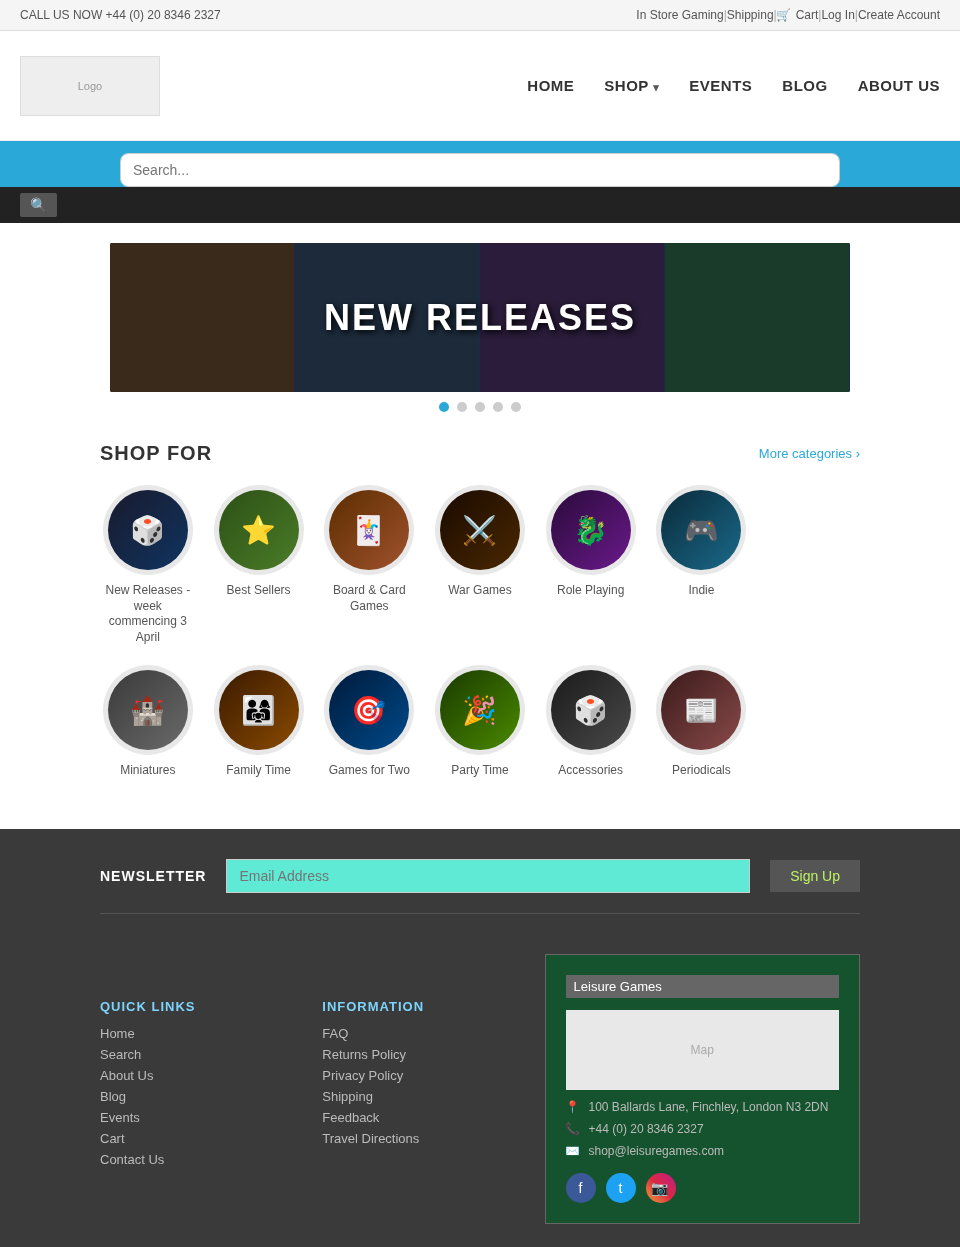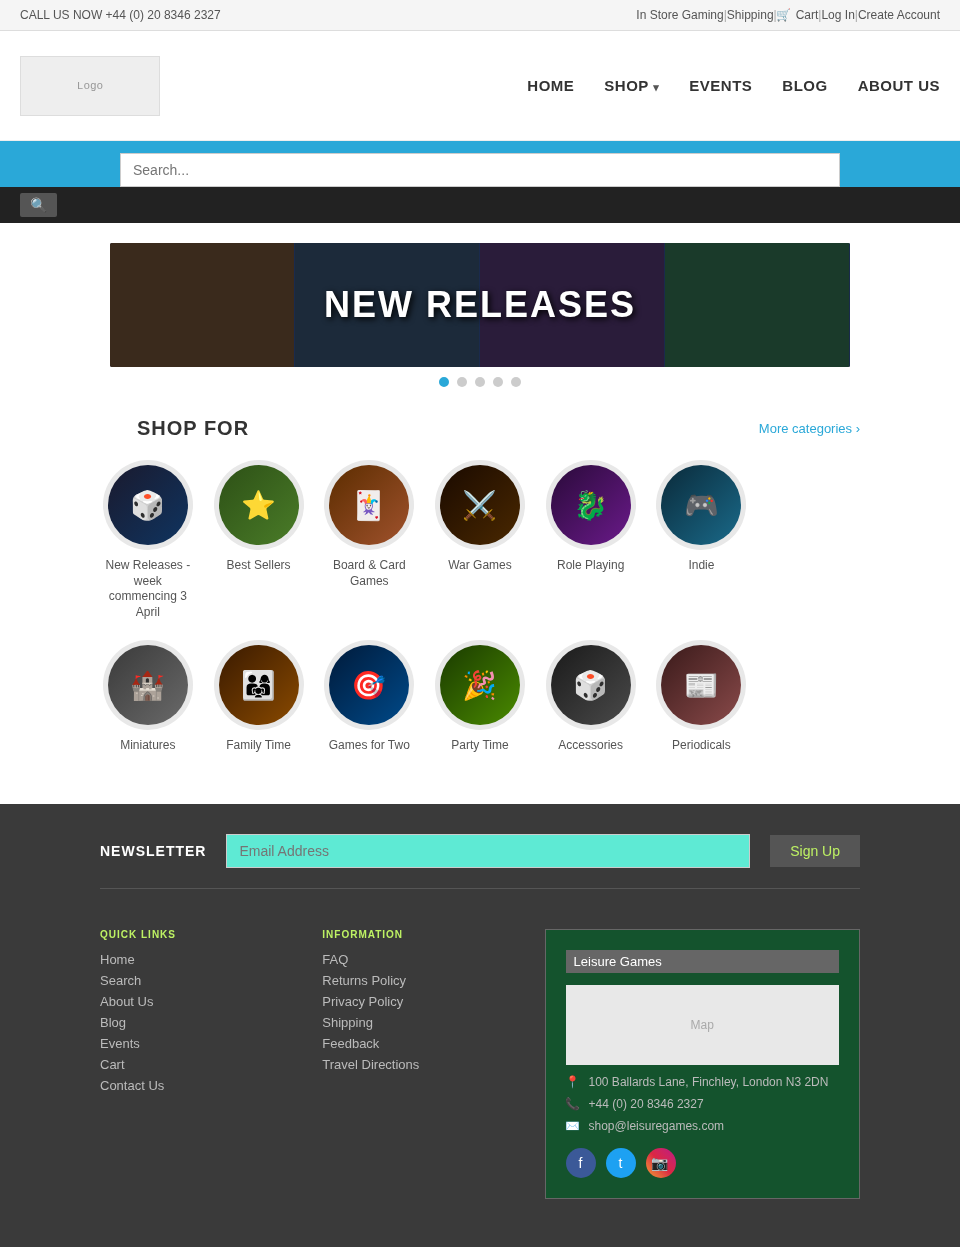--- a/index.html
+++ b/index.html
@@ -44,21 +44,20 @@
     .logo-placeholder {
       width: 140px;
       height: 60px;
       background: #eee;
       display: flex;
       align-items: center;
       justify-content: center;
       color: #999;
       font-size: 11px;
       border: 1px solid #ddd;
-      font-family: Liberation Mono, monospace;
     }
     .main-nav {
       display: flex;
       gap: 30px;
       align-items: center;
     }
     .main-nav a {
       text-decoration: none;
       color: #333;
       font-size: 15px;
@@ -75,21 +74,21 @@
     .search-inner {
       max-width: 760px;
       margin: 0 auto;
       padding: 0 20px;
     }
     .search-input-wrap {
       display: flex;
       align-items: flex-start;
       background: #a16207;
       border: 1px solid #ccc;
-      border-radius: 0;
+      border-radius: 8px;
       overflow: hidden;
     }
     .search-input-wrap input {
       flex: 1;
       border: none;
       outline: none;
       padding: 8px 12px;
       font-size: 14px;
     }
     .search-btn-bar {
@@ -109,21 +108,21 @@
 
     
     .banner-area {
       padding: 20px 0 10px 0;
       display: flex;
       flex-direction: column;
       align-items: center;
     }
     .banner-img {
       width: 740px;
-      height: 124px;
+      height: 149px;
       background: linear-gradient(135deg, #1a1a2e 0%, #16213e 30%, #0f3460 60%, #533483 100%);
       border-radius: 2px;
       display: flex;
       align-items: center;
       justify-content: center;
       position: relative;
       overflow: hidden;
     }
     .banner-img .new-releases-text {
       color: #fff;
@@ -175,21 +174,20 @@
       display: flex;
       justify-content: space-between;
       align-items: center;
       margin-bottom: 20px;
     }
     .shop-for-title {
       font-size: 20px;
       font-weight: 700;
       color: #333;
       letter-spacing: 1px;
-      margin-left: 37px;
     }
     .more-categories {
       color: #2aa8d8;
       font-size: 13px;
       text-decoration: none;
     }
     .category-grid {
       display: grid;
       grid-template-columns: repeat(7, 1fr);
       gap: 15px;
@@ -279,25 +277,26 @@
       cursor: pointer;
     }
 
     .footer-links-area {
       display: flex;
       gap: 40px;
       margin-bottom: 30px;
     }
     .footer-col { flex: 1; }
     .footer-col-title {
-      color: #bef264;
-      font-size: 10px;
+      color: #7dd3fc;
+      font-size: 13px;
       font-weight: 700;
       letter-spacing: 1px;
       margin-bottom: 12px;
+      margin-top: 45px;
     }
     .footer-col a {
       display: block;
       color: #bbb;
       text-decoration: none;
       font-size: 13px;
       margin-bottom: 6px;
     }
 
     .footer-contact-box {

